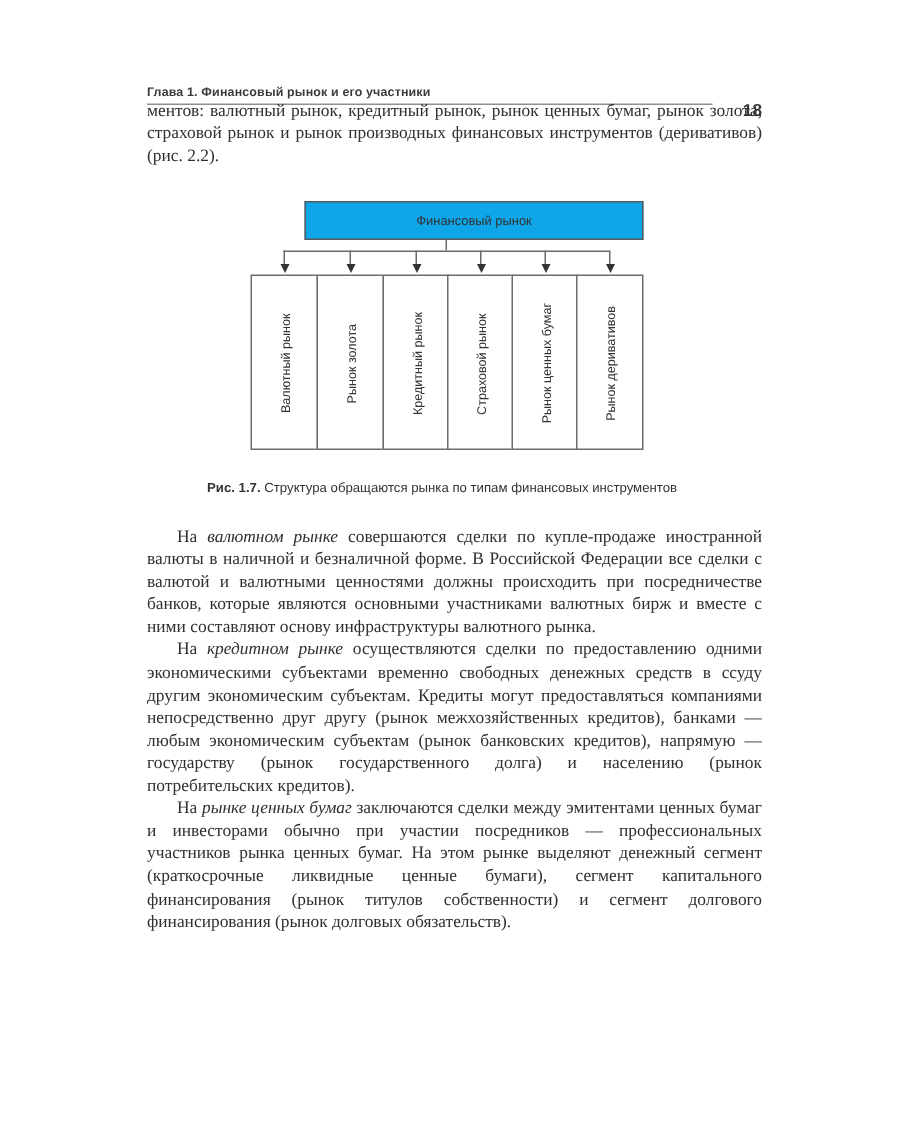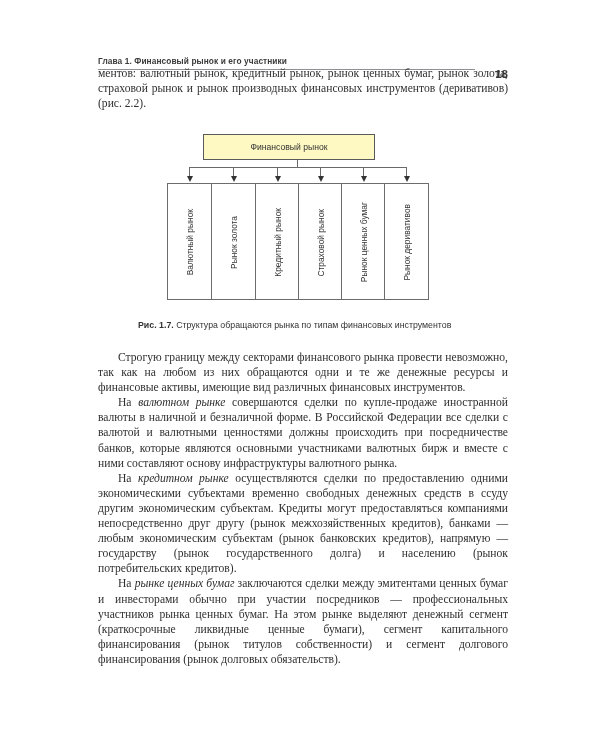--- a/index.html
+++ b/index.html
@@ -72,24 +72,24 @@
 
   
   .figure{
     position:absolute;
     left:0;top:128px;
     width:600px;height:190px;
   }
   .fin-top-box{
     position:absolute;
     left:203px;top:6px;
-    width:172px;height:26px;
+    width:226px;height:26px;
     border:1px solid #5a5a5a;
     box-sizing:border-box;
-    background:#fef9c3;
+    background:#0ea5e9;
     display:flex;align-items:center;justify-content:center;
   }
   .fin-top-box span{
     font-family:"Liberation Sans", sans-serif;
     font-size:8.6px;
     color:#333;
     white-space:nowrap;
   }
   
   .stem{
@@ -240,21 +240,20 @@
       </div>
     </div>
   </div>
 
   <div class="caption">
     <b>Рис. 1.7.</b><span>&nbsp;</span><span>Структура обращаются рынка по типам финансовых инструментов</span>
   </div>
 
   <div class="body-col-2">
 
-    <p class="para indent">Строгую границу между секторами финансового рынка провести невозможно, так как на любом из них обращаются одни и те же денежные ресурсы и финансовые активы, имеющие вид различных финансовых инструментов.</p>
 
     <p class="para indent"><span>На </span><span class="it">валютном рынке</span><span> совершаются сделки по купле-продаже иностранной валюты в наличной и безналичной форме. В Российской Федерации все сделки с валютой и валютными ценностями должны происходить при посредничестве банков, которые являются основными участниками валютных бирж и вместе с ними составляют основу инфраструктуры валютного рынка.</span></p>
 
     <p class="para indent"><span>На </span><span class="it">кредитном рынке</span><span> осуществляются сделки по предоставлению одними экономическими субъектами временно свободных денежных средств в ссуду другим экономическим субъектам. Кредиты могут предоставляться компаниями непосредственно друг другу (рынок межхозяйственных кредитов), банками — любым экономическим субъектам (рынок банковских кредитов), напрямую — государству (рынок государственного долга) и населению (рынок потребительских кредитов).</span></p>
 
     <p class="para indent"><span>На </span><span class="it">рынке ценных бумаг</span><span> заключаются сделки между эмитентами ценных бумаг и инвесторами обычно при участии посредников — профессиональных участников рынка ценных бумаг. На этом рынке выделяют денежный сегмент (краткосрочные ликвидные ценные бумаги), сегмент капитального финансирования (рынок титулов собственности) и сегмент долгового финансирования (рынок долговых обязательств).</span></p>
 
   </div>
 
 </div>

